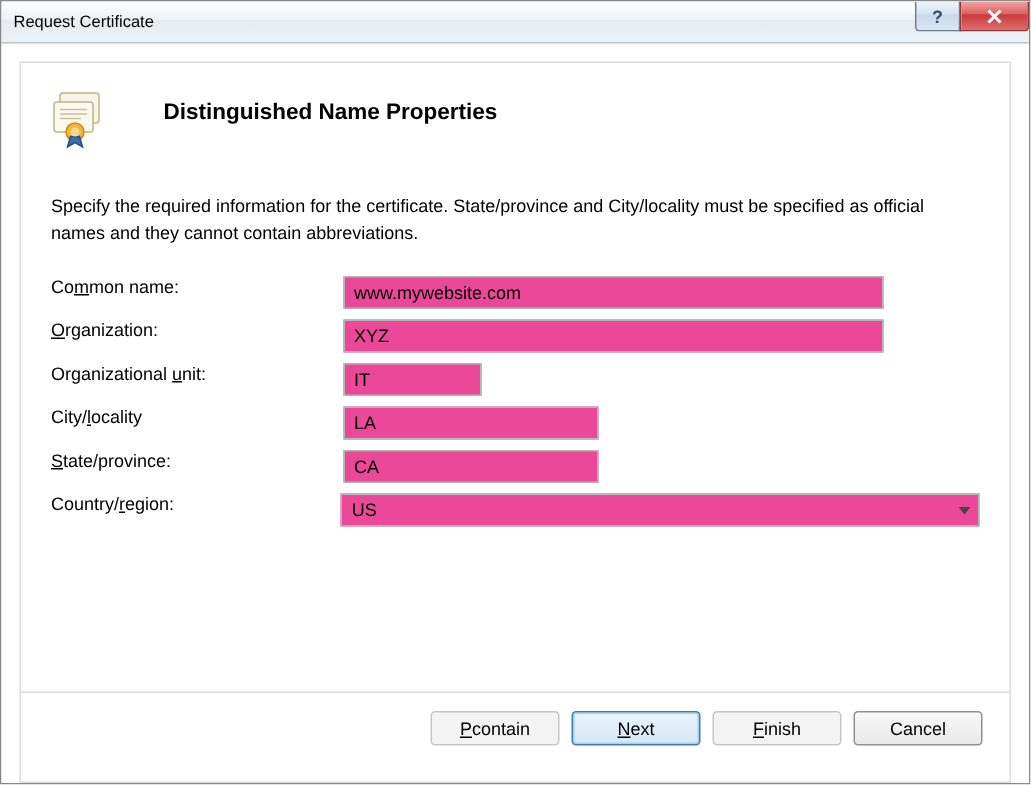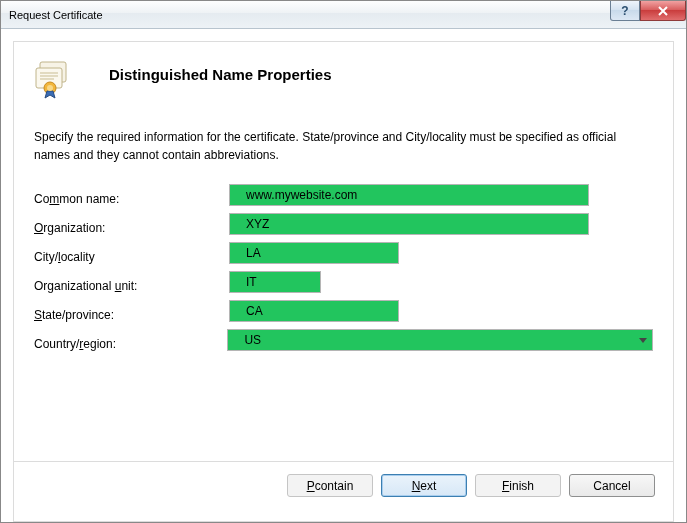--- a/index.html
+++ b/index.html
@@ -12,24 +12,24 @@
 .tb-help{width:30px;border-bottom-left-radius:3px;margin-right:0}
 .tb-close{width:46px;border-bottom-right-radius:3px;background:linear-gradient(#f1a1a1,#d96060 45%,#c83a3a 46%,#e06d6d);border-color:#8e3a3a}
 .tb-btn svg{display:block}
 .content{flex:1;background:#fff;padding:12px 12px 0 12px;display:flex;flex-direction:column}
 .inner{flex:1;border:1px solid #dcdcdc;background:#fff;padding:18px 20px 12px 20px;display:flex;flex-direction:column}
 .header{display:flex;align-items:flex-start;gap:31px;margin-bottom:28px}
 .header h1{font-size:15px;font-weight:bold;margin-top:6px}
 .cert-icon{width:44px;height:40px;position:relative}
 .desc{margin-bottom:20px;line-height:1.5}
 .form{display:flex;flex-direction:column;gap:7px;max-width:630px}
-.row{display:flex;align-items:flex-end}
+.row{display:flex;align-items:flex-start}
 .row label{width:195px}
 .row label .ul{text-decoration:underline}
-.ti{height:22px;border:1px solid #b5b5b5;padding:2px 16px;font-size:12px;background:#22c55e}
+.ti{height:22px;border:1px solid #b5b5b5;padding:2px 6px;font-size:12px;background:#ec4899}
 .w-full{width:360px}
 .w-mid{width:170px}
 .w-sm{width:92px}
 .select-wrap{position:relative;width:429px}
 .select-wrap .ti{width:100%;padding-right:18px}
 .select-arrow{position:absolute;right:6px;top:50%;transform:translateY(-50%);pointer-events:none}
 .footer{height:48px;display:flex;align-items:center;justify-content:flex-end;gap:8px;padding:0 18px;border-top:1px solid #dcdcdc;margin:0 -20px}
 .btn{width:86px;height:23px;border:1px solid #8e8f8f;background:linear-gradient(#f7f7f7,#e9e9e9);border-radius:3px;font-size:12px;display:flex;align-items:center;justify-content:center;cursor:pointer}
 .btn.disabled{color:#9a9a9a;border-color:#c5c5c5;background:#f3f3f3;cursor:default}
 .btn.default{border:1px solid #3c7fb1;box-shadow:0 0 0 1px #a7cdee inset;background:linear-gradient(#eaf3fb,#d7e8f7)}
@@ -82,27 +82,27 @@
           <label><span>Co</span><span class="ul">m</span><span>mon name:</span></label>
           <input class="ti w-full" type="text" value="www.mywebsite.com" style="">
         </div>
 
         <div class="row">
           <label><span></span><span class="ul">O</span><span>rganization:</span></label>
           <input class="ti w-full" type="text" value="XYZ" style="">
         </div>
 
         <div class="row">
-          <label><span>City/</span><span class="ul">l</span><span>ocality</span></label>
-          <input class="ti w-mid" type="text" value="LA" style="">
+          <label><span>Organizational </span><span class="ul">u</span><span>nit:</span></label>
+          <input class="ti w-sm" type="text" value="IT" style="">
         </div>
 
         <div class="row">
-          <label><span>Organizational </span><span class="ul">u</span><span>nit:</span></label>
-          <input class="ti w-sm" type="text" value="IT" style="">
+          <label><span>City/</span><span class="ul">l</span><span>ocality</span></label>
+          <input class="ti w-mid" type="text" value="LA" style="">
         </div>
 
         <div class="row">
           <label><span></span><span class="ul">S</span><span>tate/province:</span></label>
           <input class="ti w-mid" type="text" value="CA" style="">
         </div>
 
         <div class="row">
           <label><span>Country/</span><span class="ul">r</span><span>egion:</span></label>
           <div class="select-wrap">

